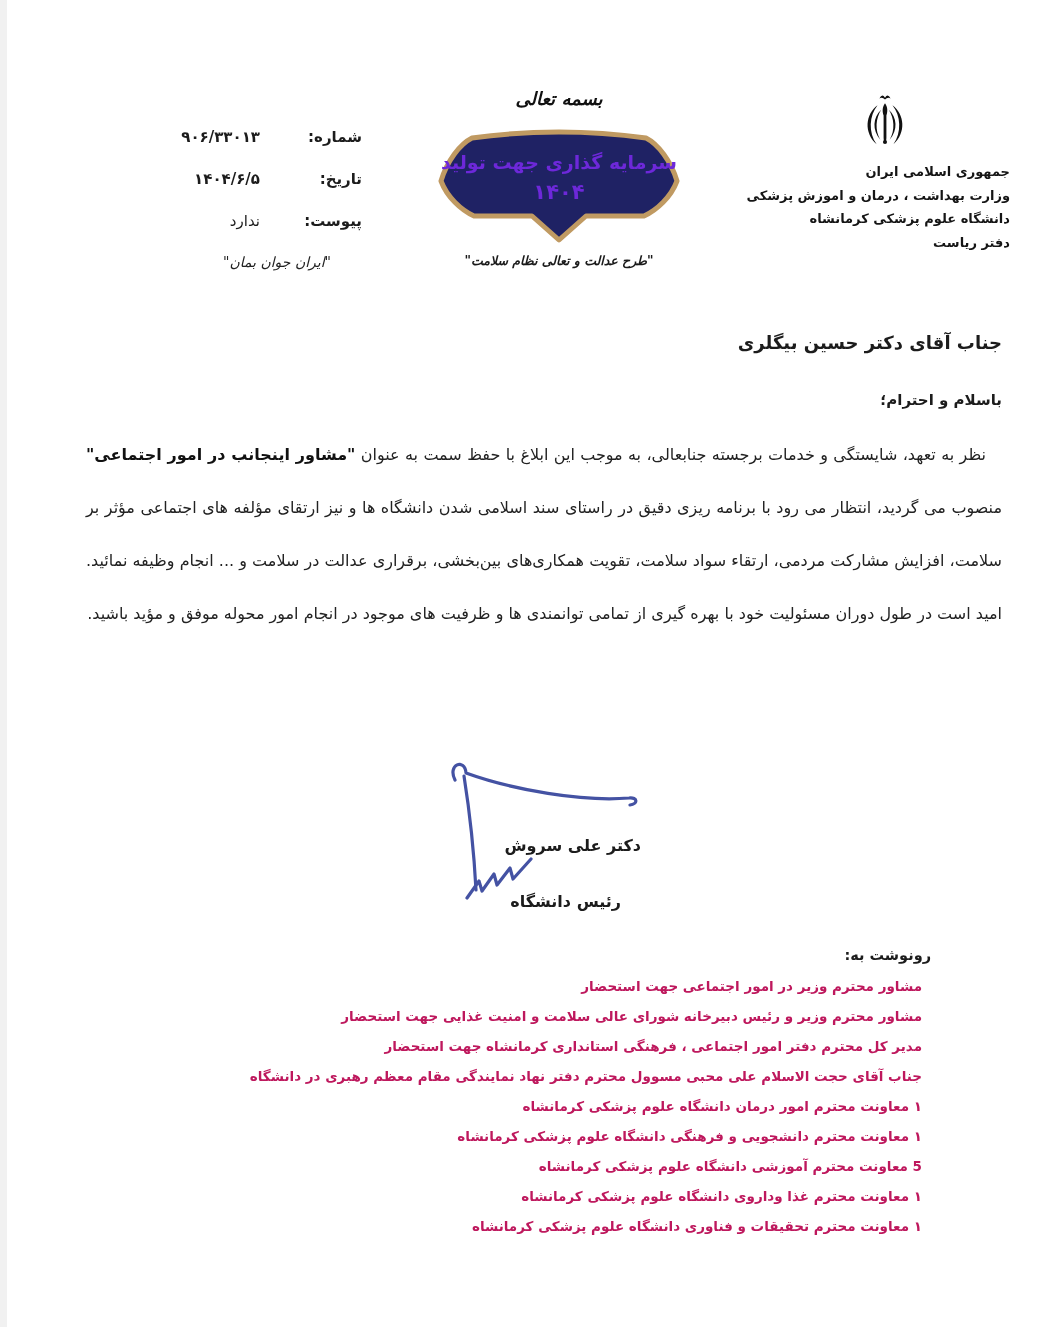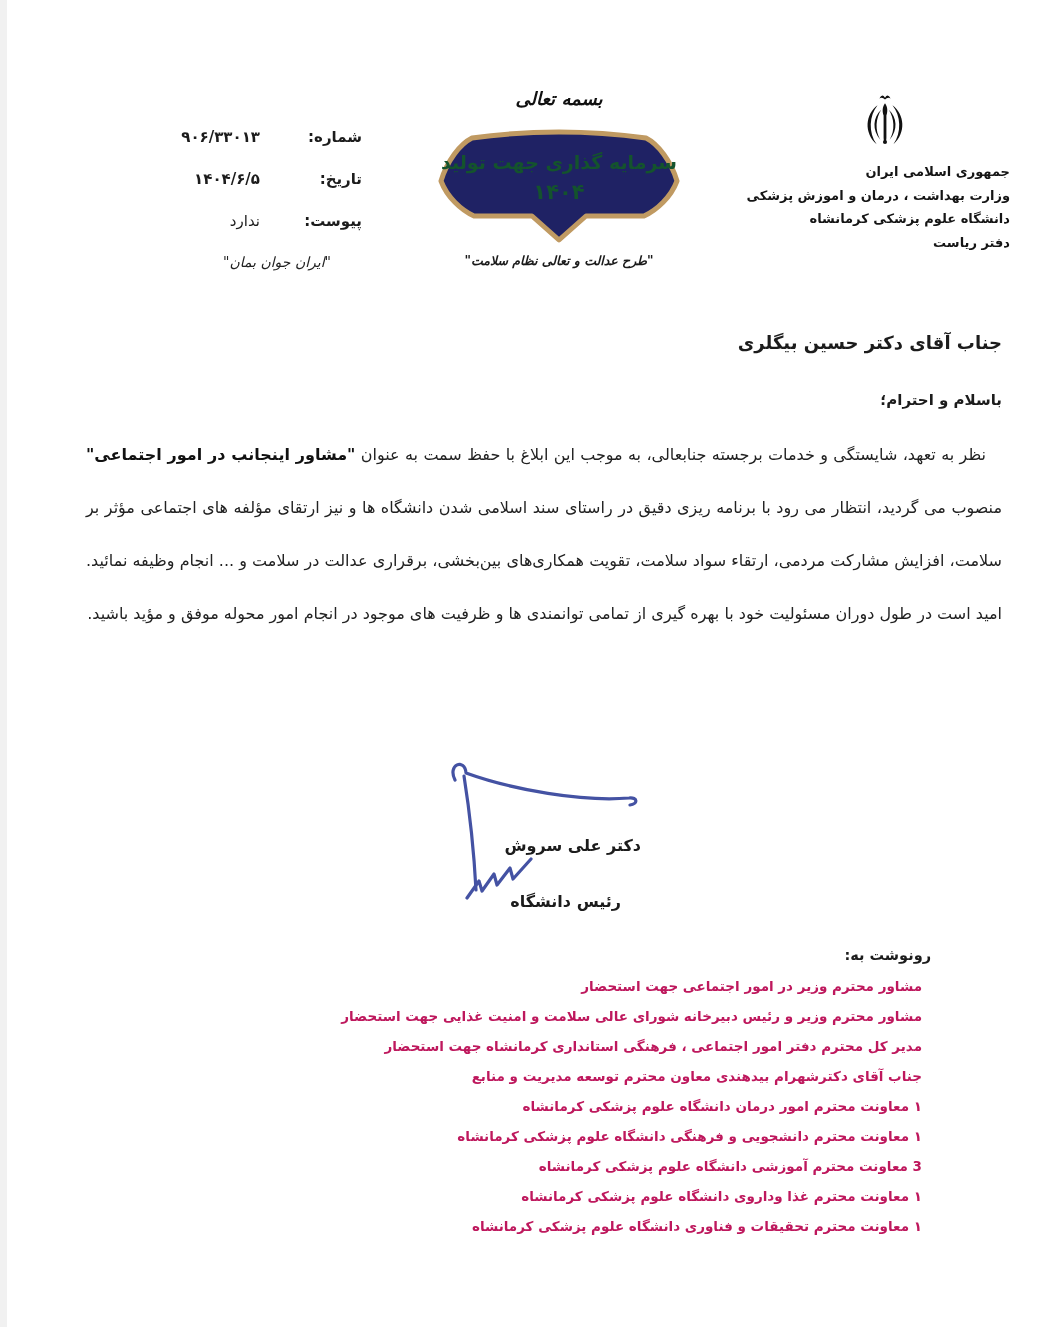--- a/index.html
+++ b/index.html
@@ -18,21 +18,21 @@
   .meta-val.bold{font-weight:bold; letter-spacing:1px;}
   .slogan-left{margin-top:12px; width:170px; text-align:center;
     font-family:"DejaVu Serif", serif; font-style:italic; font-size:14px; color:#222;}
 
   
   .center-head{position:absolute; top:88px; left:433px; width:252px; text-align:center;}
   .besmeleh{font-family:"DejaVu Serif", serif; font-style:italic; font-weight:bold;
     font-size:18px; margin-bottom:16px; color:#111;}
   .badge{position:relative; width:246px; height:120px; margin:0 auto;}
   .badge svg{position:absolute; left:0; top:0;}
-  .badge-text{position:absolute; left:0; top:22px; width:100%; color:#14532d; font-weight:bold;}
+  .badge-text{position:absolute; left:0; top:22px; width:100%; color:#6d28d9; font-weight:bold;}
   .badge-line1{font-size:19px; line-height:30px; white-space:nowrap;}
   .badge-line2{font-size:21px; line-height:30px; letter-spacing:2px;}
   .badge-sub{margin-top:8px; font-family:"DejaVu Serif", serif; font-style:italic;
     font-weight:bold; font-size:12.5px; color:#1a1a1a; white-space:nowrap;}
 
   
   .org{position:absolute; top:90px; right:52px; width:250px; text-align:right;}
   .org-emblem{display:block; margin:0 auto 8px auto;}
   .org-line{font-weight:bold; font-size:13px; line-height:23.5px; white-space:nowrap; color:#151515;}
 
@@ -136,20 +136,20 @@
       <path d="M 31 20 C 37 58, 41 96, 43 134"></path>
       <path d="M 34 142 L 46 125 L 49 135 L 61 118 L 64 129 L 77 112 L 80 123 L 98 103"></path>
     </g>
   </svg>
 
   <div class="cc">
     <div class="cc-header">رونوشت به:</div>
     <div class="cc-item">مشاور محترم وزیر در امور اجتماعی جهت استحضار</div>
     <div class="cc-item">مشاور محترم وزیر و رئیس دبیرخانه شورای عالی سلامت و امنیت غذایی جهت استحضار</div>
     <div class="cc-item">مدیر کل محترم دفتر امور اجتماعی ، فرهنگی استانداری کرمانشاه جهت استحضار</div>
-    <div class="cc-item">جناب آقای دکترشهرام بیدهندی معاون محترم توسعه مدیریت و منابع</div>
+    <div class="cc-item">جناب آقای حجت الاسلام علی محبی مسوول محترم دفتر نهاد نمایندگی مقام معظم رهبری در دانشگاه</div>
     <div class="cc-item">۱ معاونت محترم امور درمان دانشگاه علوم پزشکی کرمانشاه</div>
     <div class="cc-item">۱ معاونت محترم دانشجویی و فرهنگی دانشگاه علوم پزشکی کرمانشاه</div>
-    <div class="cc-item">3 معاونت محترم آموزشی دانشگاه علوم پزشکی کرمانشاه</div>
+    <div class="cc-item">5 معاونت محترم آموزشی دانشگاه علوم پزشکی کرمانشاه</div>
     <div class="cc-item">۱ معاونت محترم غذا وداروی دانشگاه علوم پزشکی کرمانشاه</div>
     <div class="cc-item">۱ معاونت محترم تحقیقات و فناوری دانشگاه علوم پزشکی کرمانشاه</div>
   </div>
 </div>
 
 </body></html>

